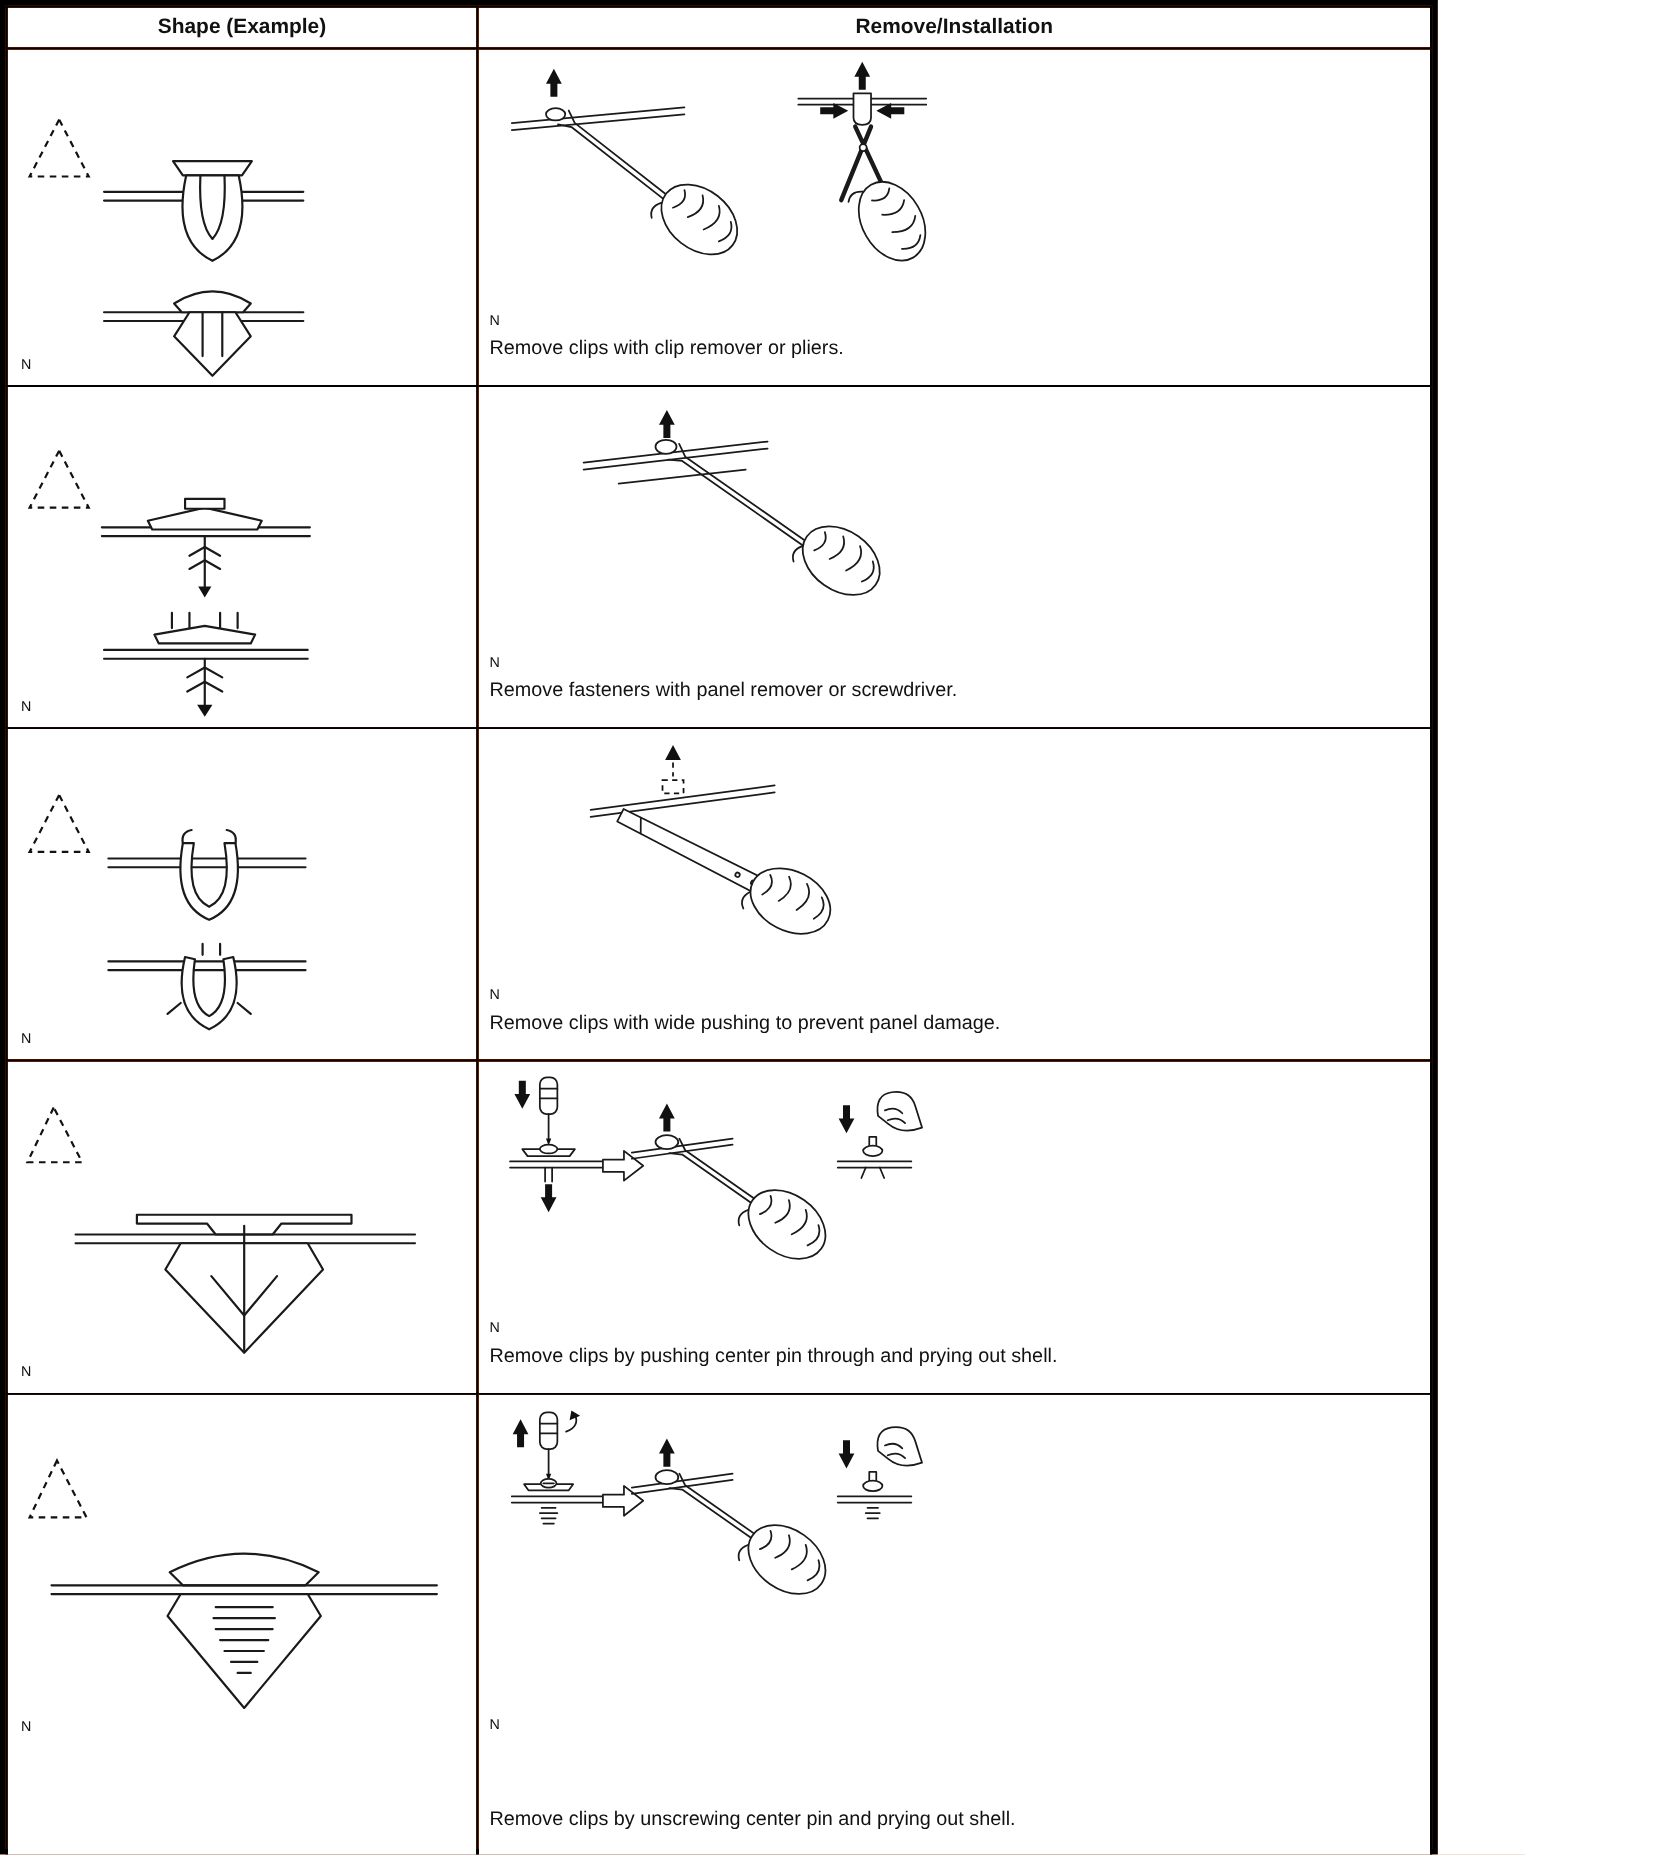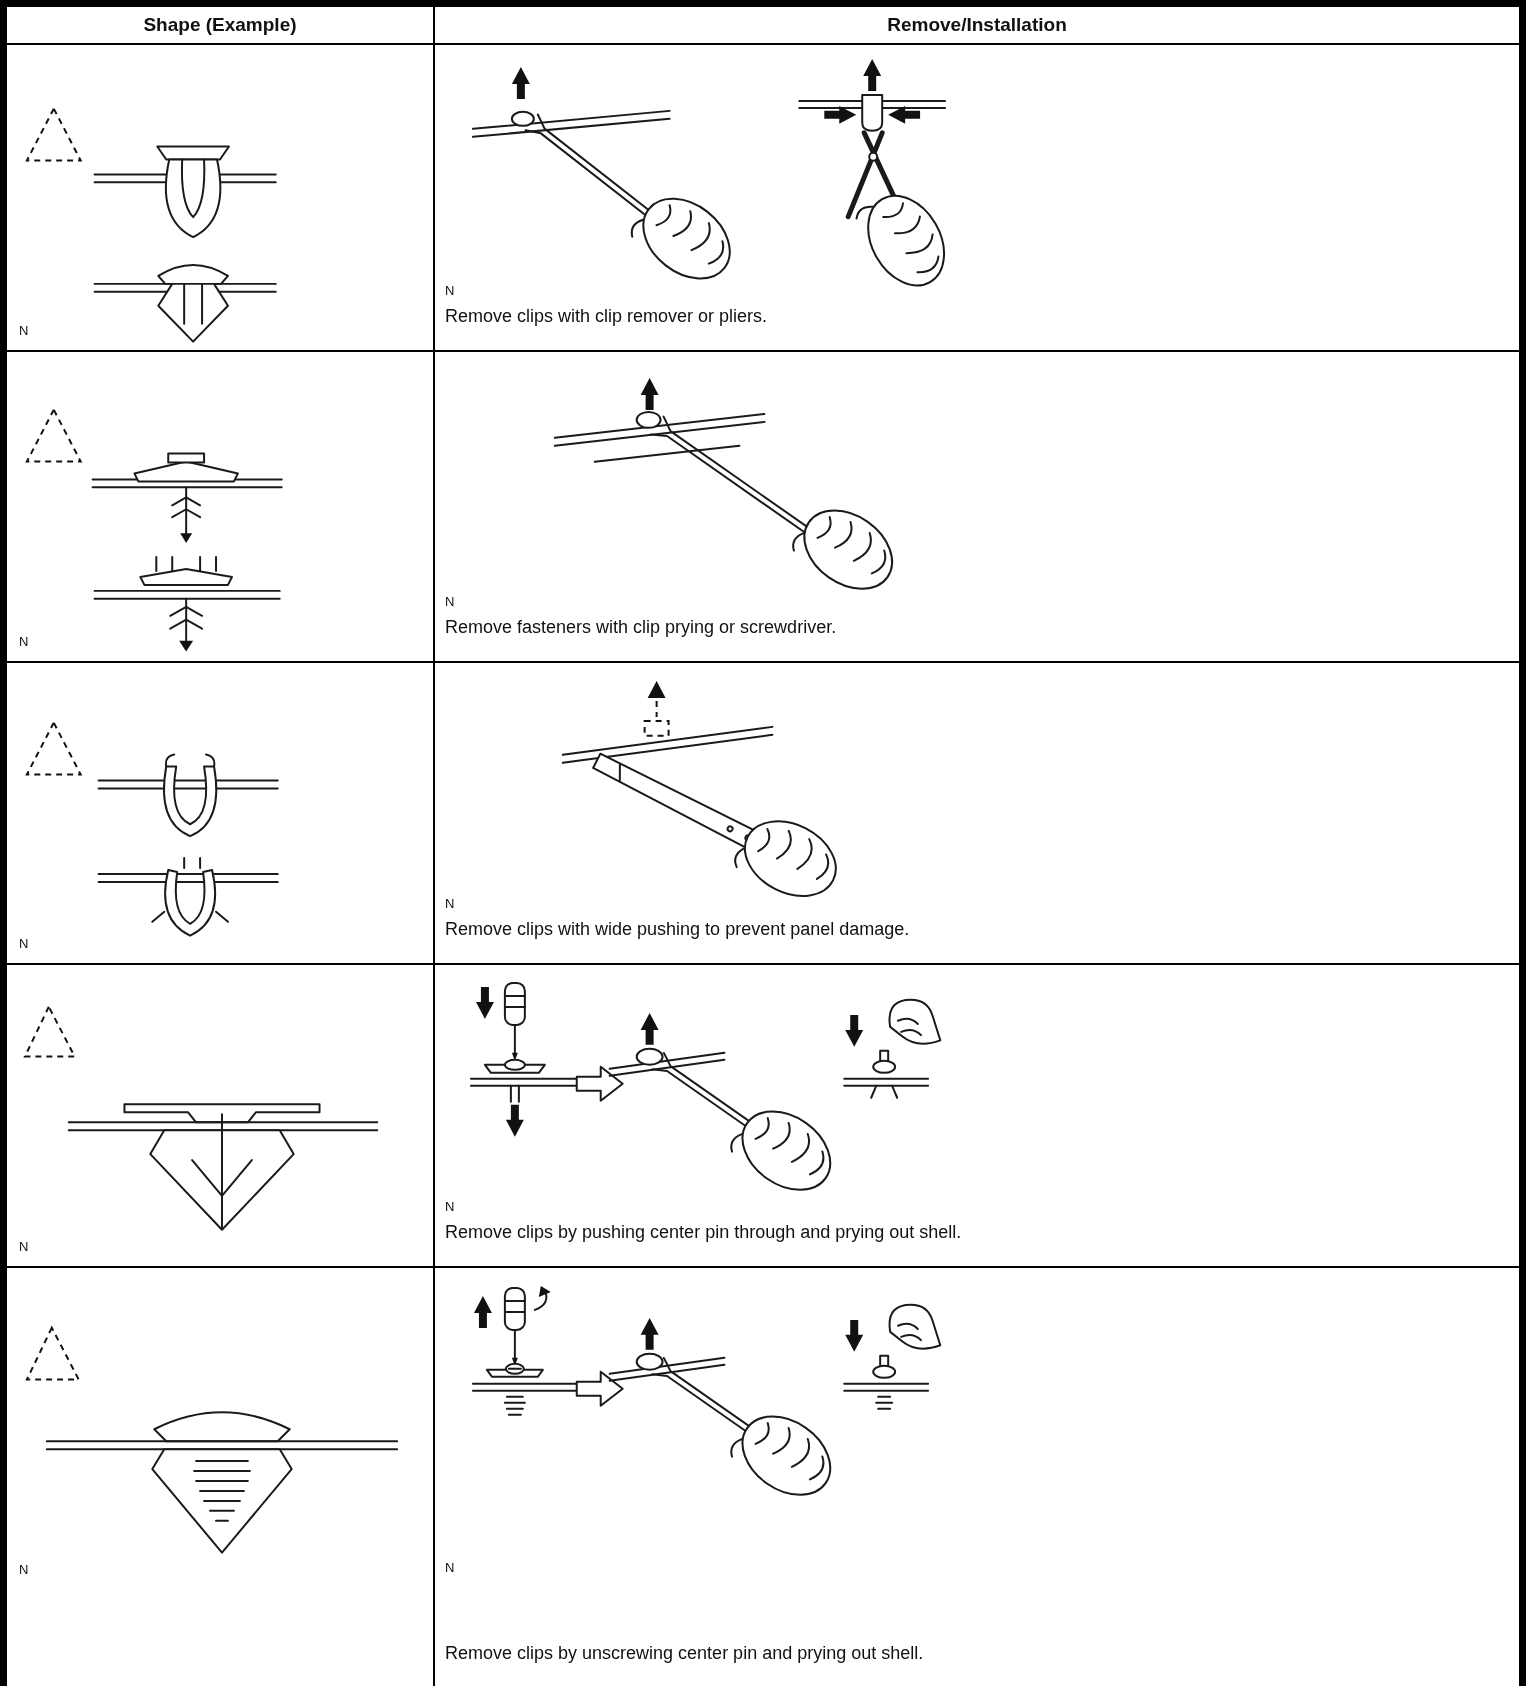--- a/index.html
+++ b/index.html
@@ -1,17 +1,17 @@
 <!DOCTYPE html>
 <html><head>
 <meta charset="utf-8">
 <style>
   html,body { margin:0; padding:0; background:#fff; }
   body { width:1526px; font-family:"Liberation Sans", sans-serif; color:#111; }
-  .page { width:1526px; height:1686px; box-sizing:border-box; border:5px solid #000; background:#c2410c; }
+  .page { width:1307px; height:1686px; box-sizing:border-box; border:5px solid #000; background:#c2410c; }
   table.manual { border-collapse:collapse; width:100%; height:100%; table-layout:fixed; }
   table.manual th, table.manual td { border:2px solid #000; padding:0; position:relative; vertical-align:top; background:#fff; }
   table.manual th { height:36px; vertical-align:middle; text-align:center; font-size:19px; font-weight:bold; }
   tr.r1 { height:307px; } tr.r2 { height:295px; } tr.r3 { height:302px; }
   tr.r4 { height:303px; } tr.r5 { height:421px; }
   td svg { display:block; width:100%; height:auto; }
   .n-label { position:absolute; left:12px; bottom:12px; font-size:13px; color:#111; }
   .removal-cell .n-label { left:10px; bottom:52px; }
   tr.r5 .shape-cell .n-label { bottom:110px; }
   tr.r5 .removal-cell .n-label { bottom:112px; }
@@ -141,21 +141,21 @@
             <use href="#arrow-up" transform="translate(215,26)"></use>
             <path class="ln" d="M120,86 L330,62 M120,94 L330,70"></path>
             <path class="ln" d="M160,110 L305,94"></path>
             <ellipse cx="214" cy="68" rx="12" ry="8" class="fw"></ellipse>
             <g transform="translate(226,76) rotate(35)">
               <path class="ln" d="M10,-3 h200 M10,3 h200 M10,-3 l-14,-8 M10,3 l-14,8"></path>
             </g>
             <use href="#fist" transform="translate(414,198) rotate(35)"></use>
           </svg>
           <span class="n-label">N</span>
-          <div class="caption">Remove fasteners with clip prying or screwdriver.</div>
+          <div class="caption">Remove fasteners with panel remover or screwdriver.</div>
         </td>
       </tr>
 
       <tr class="r3">
         <td class="shape-cell">
           <svg viewBox="0 0 428 300">
             <polygon class="dash" points="47,60 20,112 74,112"></polygon>
             <g>
               <path class="ln" d="M92,118 h180 M92,126 h180"></path>
               <path class="fw" d="M160,104 q-10,56 24,70 q34,-14 24,-70 l-10,0 q8,48 -14,58 q-22,-10 -14,-58 z"></path>

